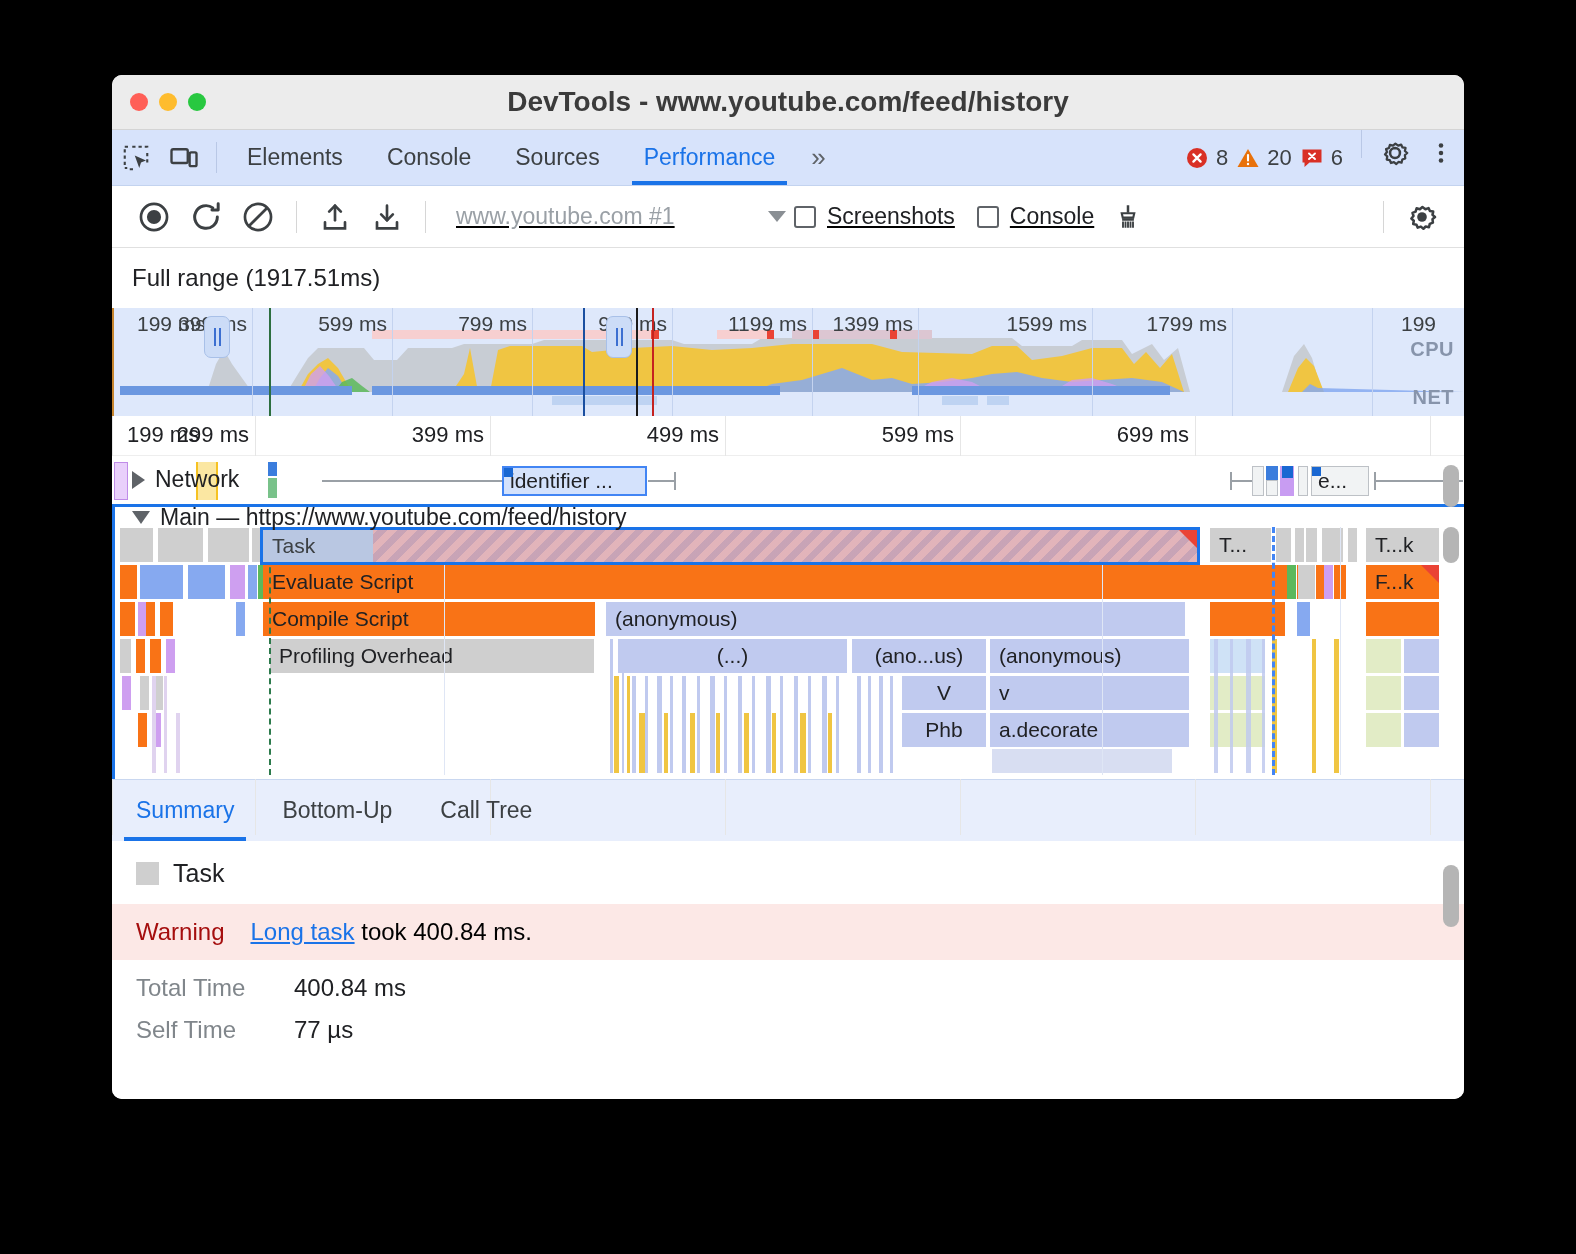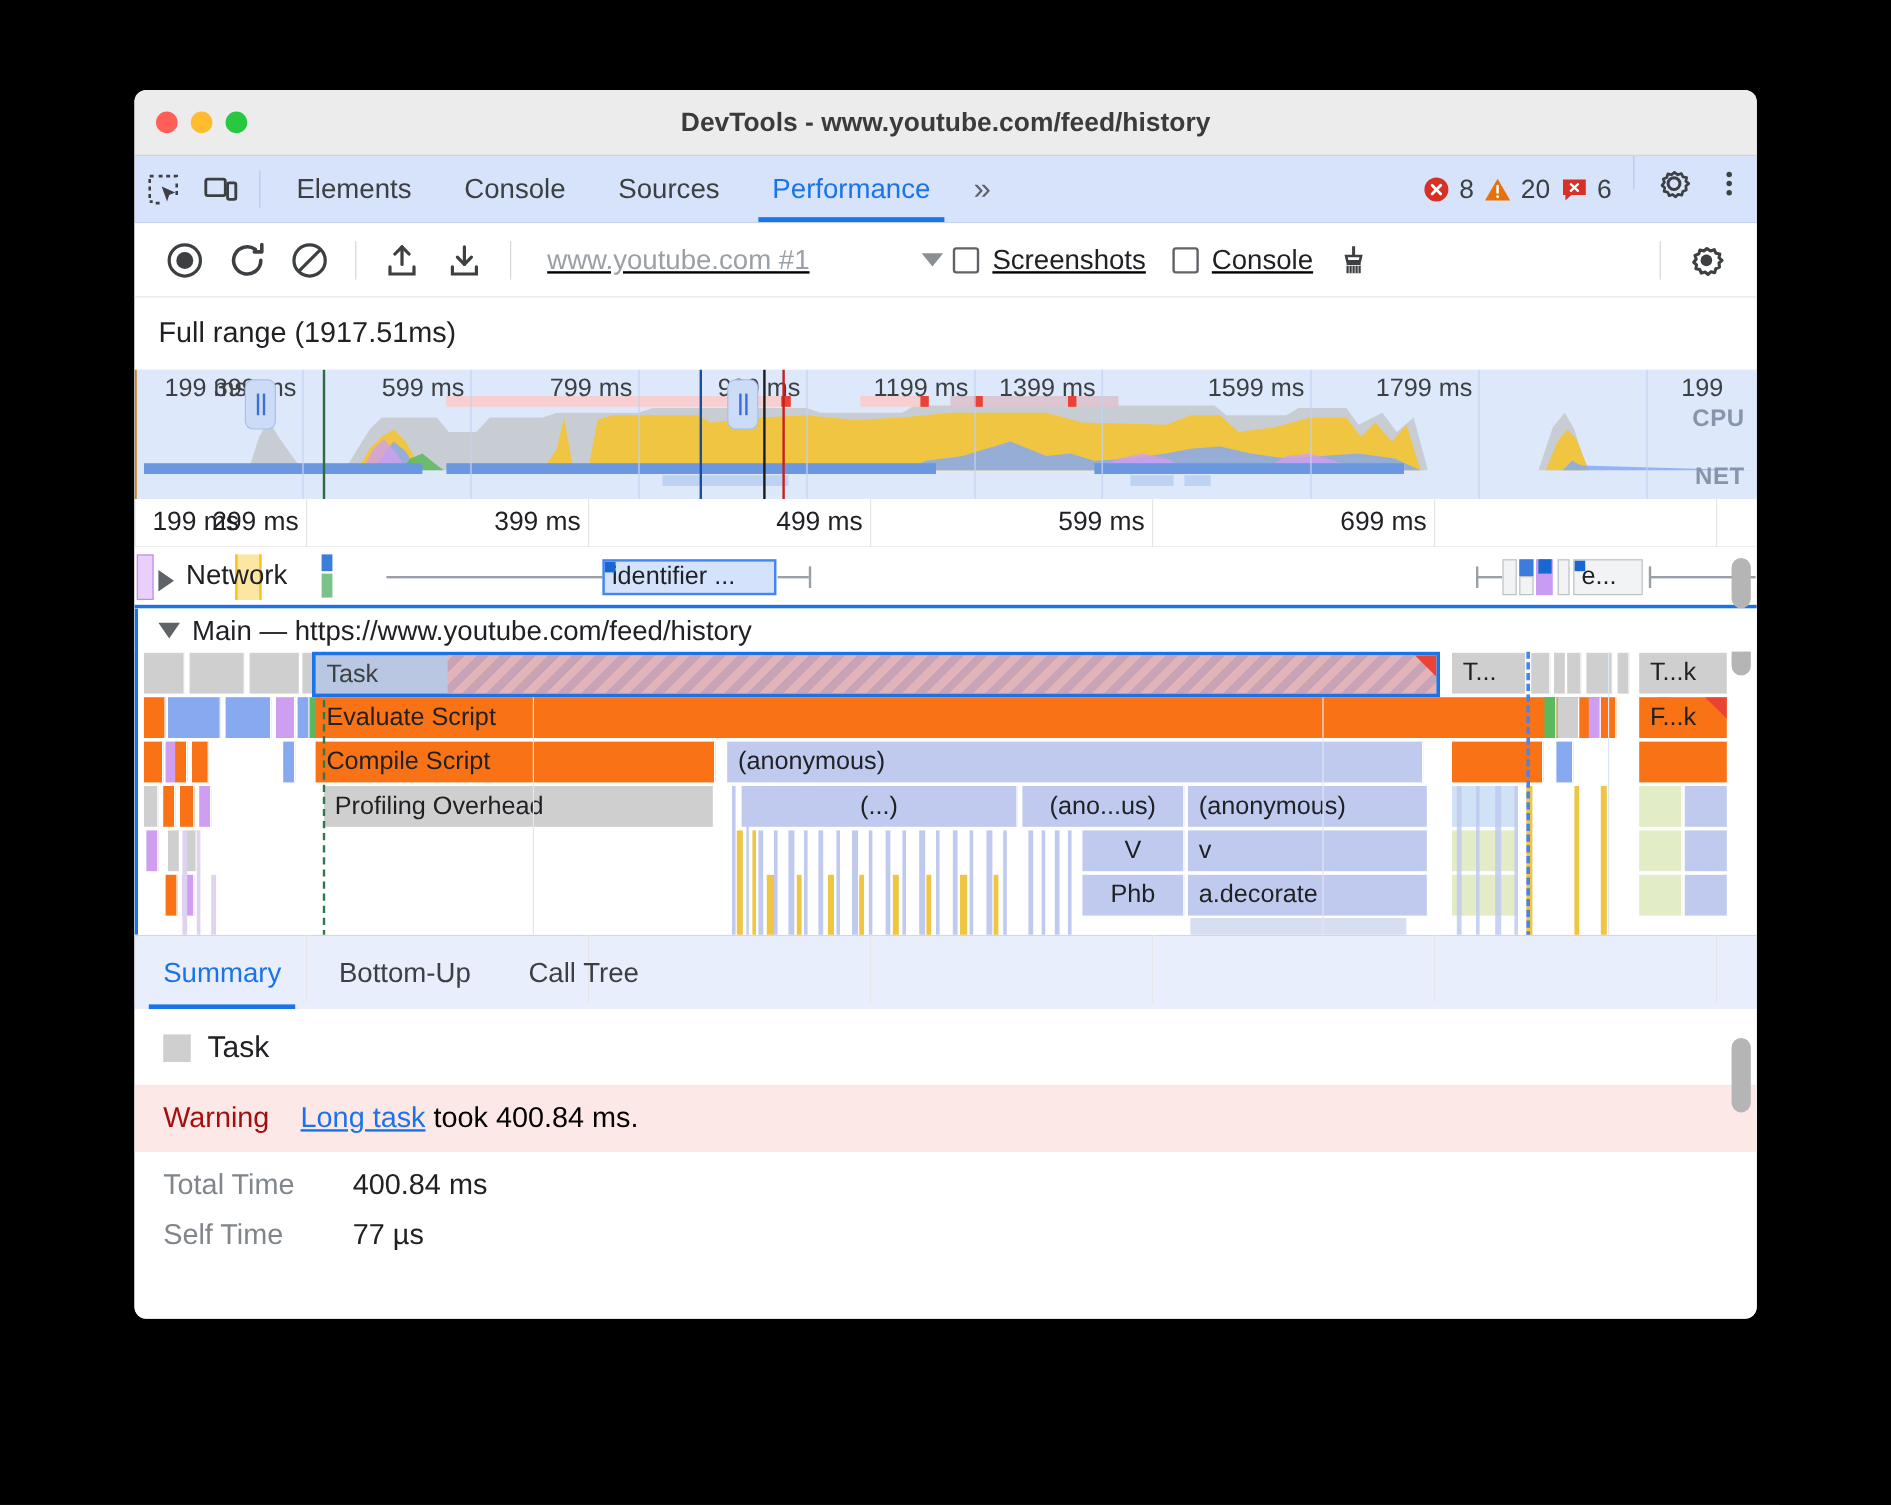--- a/index.html
+++ b/index.html
@@ -22,21 +22,21 @@
     border-bottom: 1px solid #d4d4d4;
     display: flex; align-items: center; position: relative; flex: none;
   }
   .traffic { display: flex; gap: 11px; padding-left: 18px; }
   .dot { width: 18px; height: 18px; border-radius: 50%; }
   .dot.red { background: #ff5f57; }
   .dot.yellow { background: #febc2e; }
   .dot.green { background: #28c840; }
   .title-text {
     position: absolute; left: 0; right: 0; text-align: center;
-    font-size: 22px; font-weight: bold; color: #3b3b3b;
+    font-size: 28px; font-weight: bold; color: #3b3b3b;
     pointer-events: none;
   }
 
   
   .tabstrip {
     height: 56px; background: #d7e3fb;
     display: flex; align-items: stretch; flex: none;
     border-bottom: 1px solid #c3d3ef;
   }
   .tb-icon {
@@ -130,21 +130,21 @@
   .z-tick { position: absolute; top: 0; bottom: -380px; border-left: 1px solid #e6e6e6; }
   .z-tick span {
     position: absolute; right: 7px; top: 6px; font-size: 22px; color: #202124;
     white-space: nowrap;
   }
 
   
   .nettrack { position: relative; height: 48px; flex: none; background: #fff; }
   .track-title {
     position: absolute; left: 20px; top: 10px; display: flex;
-    align-items: flex-end; gap: 10px; font-size: 23px; color: #202124; z-index: 4;
+    align-items: center; gap: 10px; font-size: 23px; color: #202124; z-index: 4;
   }
   .tri-right { width: 0; height: 0; border-top: 9px solid transparent;
                border-bottom: 9px solid transparent; border-left: 13px solid #5f6368; }
   .tri-down { width: 0; height: 0; border-left: 9px solid transparent;
               border-right: 9px solid transparent; border-top: 13px solid #5f6368; }
   .req {
     position: absolute; top: 10px; height: 30px; background: #d4e2fc;
     border: 2px solid #4285f4; font-size: 21px; color: #202124;
     padding-left: 6px; line-height: 26px; overflow: hidden; white-space: nowrap;
   }
@@ -152,21 +152,21 @@
     content: ""; position: absolute; left: 0; top: 0; width: 9px; height: 9px;
     background: #1967d2;
   }
   .whisker { position: absolute; top: 24px; height: 2px; background: #9aa0a6; }
   .whisker-cap { position: absolute; top: 16px; width: 2px; height: 18px; background: #9aa0a6; }
 
   
   .mainpane { position: relative; flex: 1; background: #fff; overflow: hidden;
               border-top: 3px solid #1a73e8; }
   .main-title {
-    position: relative; height: 36px; display: flex; align-items: center;
+    position: relative; height: 20px; display: flex; align-items: center;
     gap: 10px; padding-left: 20px; font-size: 23px; color: #202124;
     background: #fff; z-index: 5;
   }
   .flame { position: relative; height: 248px; }
   .frow { position: absolute; left: 0; right: 0; height: 36px; }
   .fbar {
     position: absolute; top: 1px; height: 34px; font-size: 21px;
     color: #202124; line-height: 33px; padding-left: 9px;
     overflow: hidden; white-space: nowrap; border-right: 1px solid #fff;
   }

